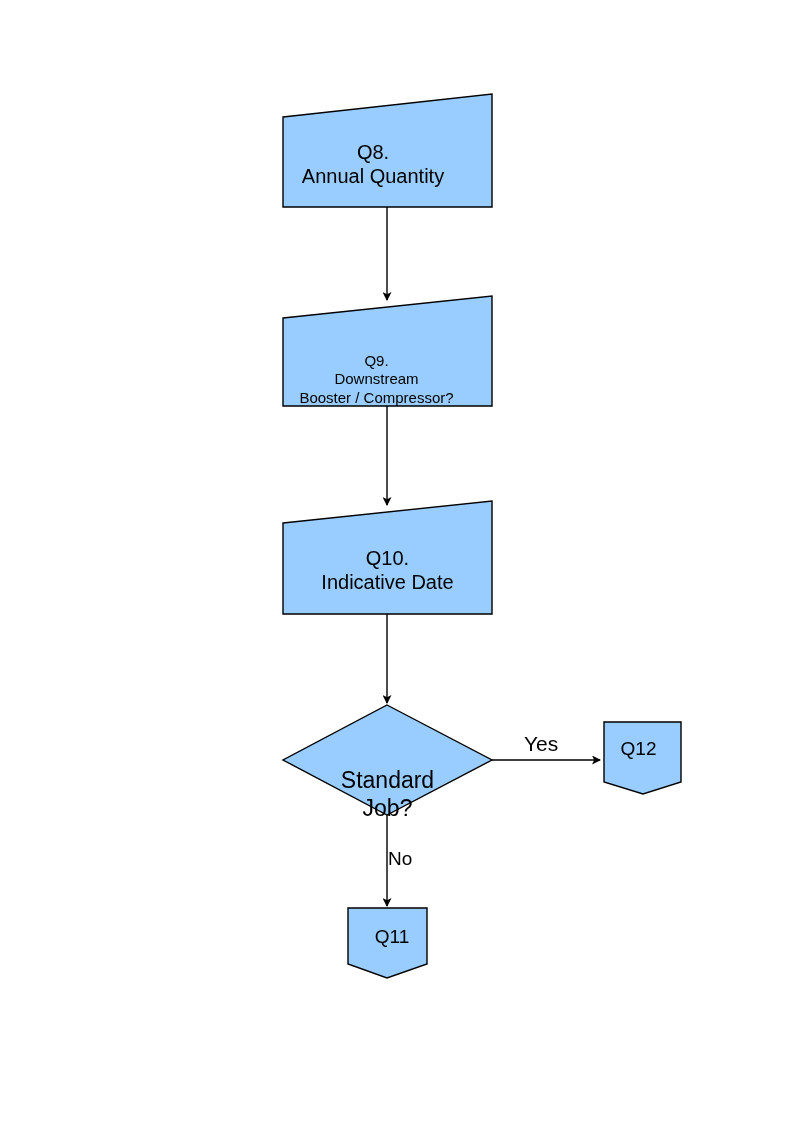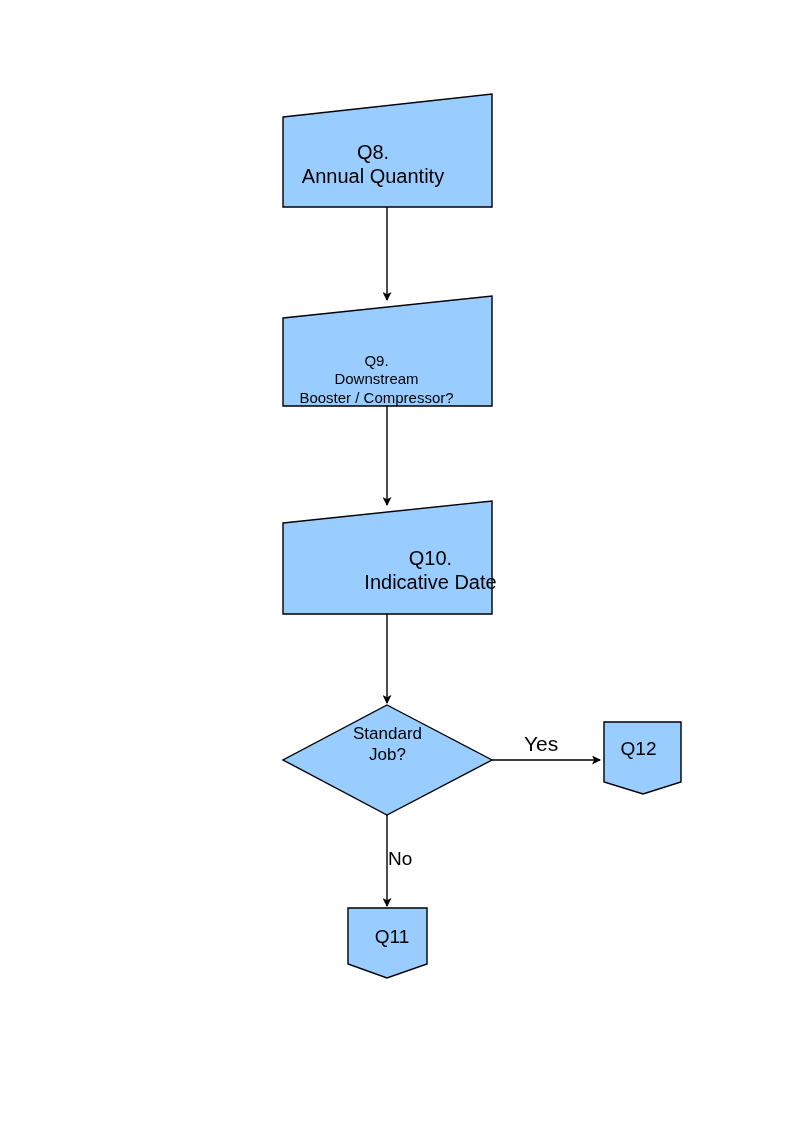--- a/index.html
+++ b/index.html
@@ -33,22 +33,22 @@
     pointer-events: none;
   }
   .edge-label {
     position: absolute;
     color: #000000;
     font-family: "Liberation Sans", sans-serif;
     white-space: pre;
   }
   .lbl-q8   { left: 283px; top: 140px; width: 180px; font-size: 20px; }
   .lbl-q9   { left: 283px; top: 352px; width: 187px; font-size: 15px; }
-  .lbl-q10  { left: 283px; top: 546px; width: 209px; font-size: 20px; padding-left: 43px; }
-  .lbl-dec  { left: 283px; top: 724px; width: 209px; font-size: 17px; }
+  .lbl-q10  { left: 283px; top: 546px; width: 209px; font-size: 20px; }
+  .lbl-dec  { left: 283px; top: 766px; width: 209px; font-size: 23px; }
   .lbl-q11  { left: 348px; top: 925px; width: 88px;  font-size: 19px; }
   .lbl-q12  { left: 604px; top: 737px; width: 69px;  font-size: 19px; }
   .lbl-yes  { left: 524px; top: 732px; font-size: 21px; }
   .lbl-no   { left: 388px; top: 848px; font-size: 19px; }
 </style>
 </head>
 <body>
 
 <svg id="flow-canvas" xmlns="http://www.w3.org/2000/svg" viewBox="0 0 794 1123">
 

